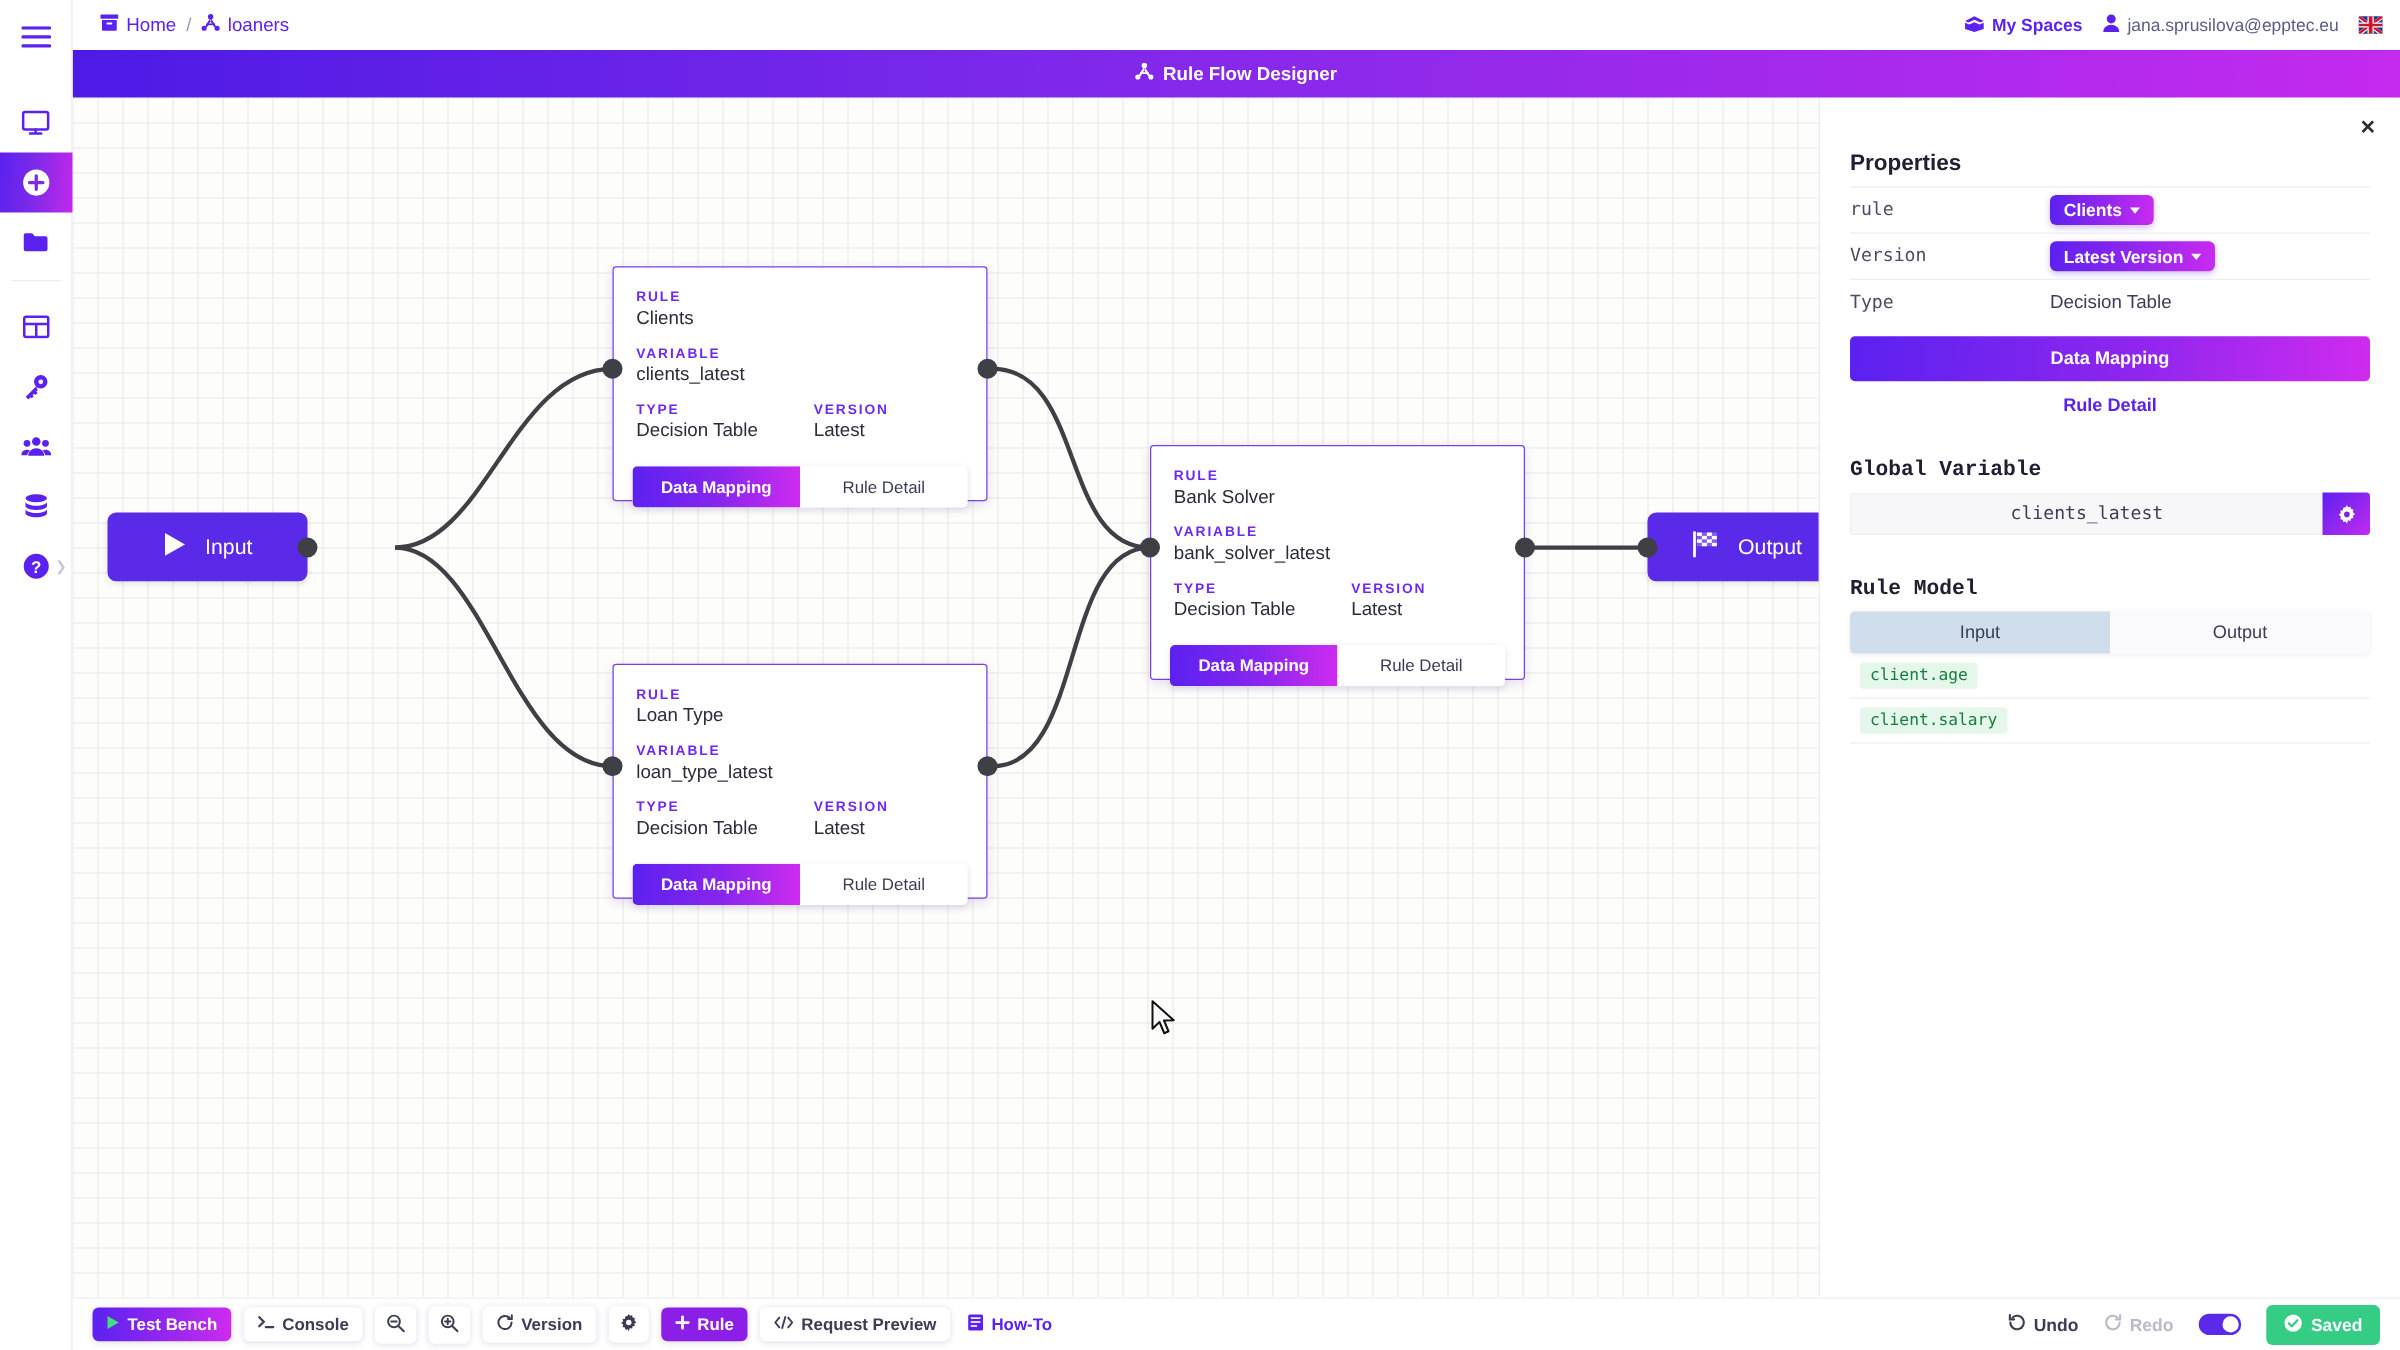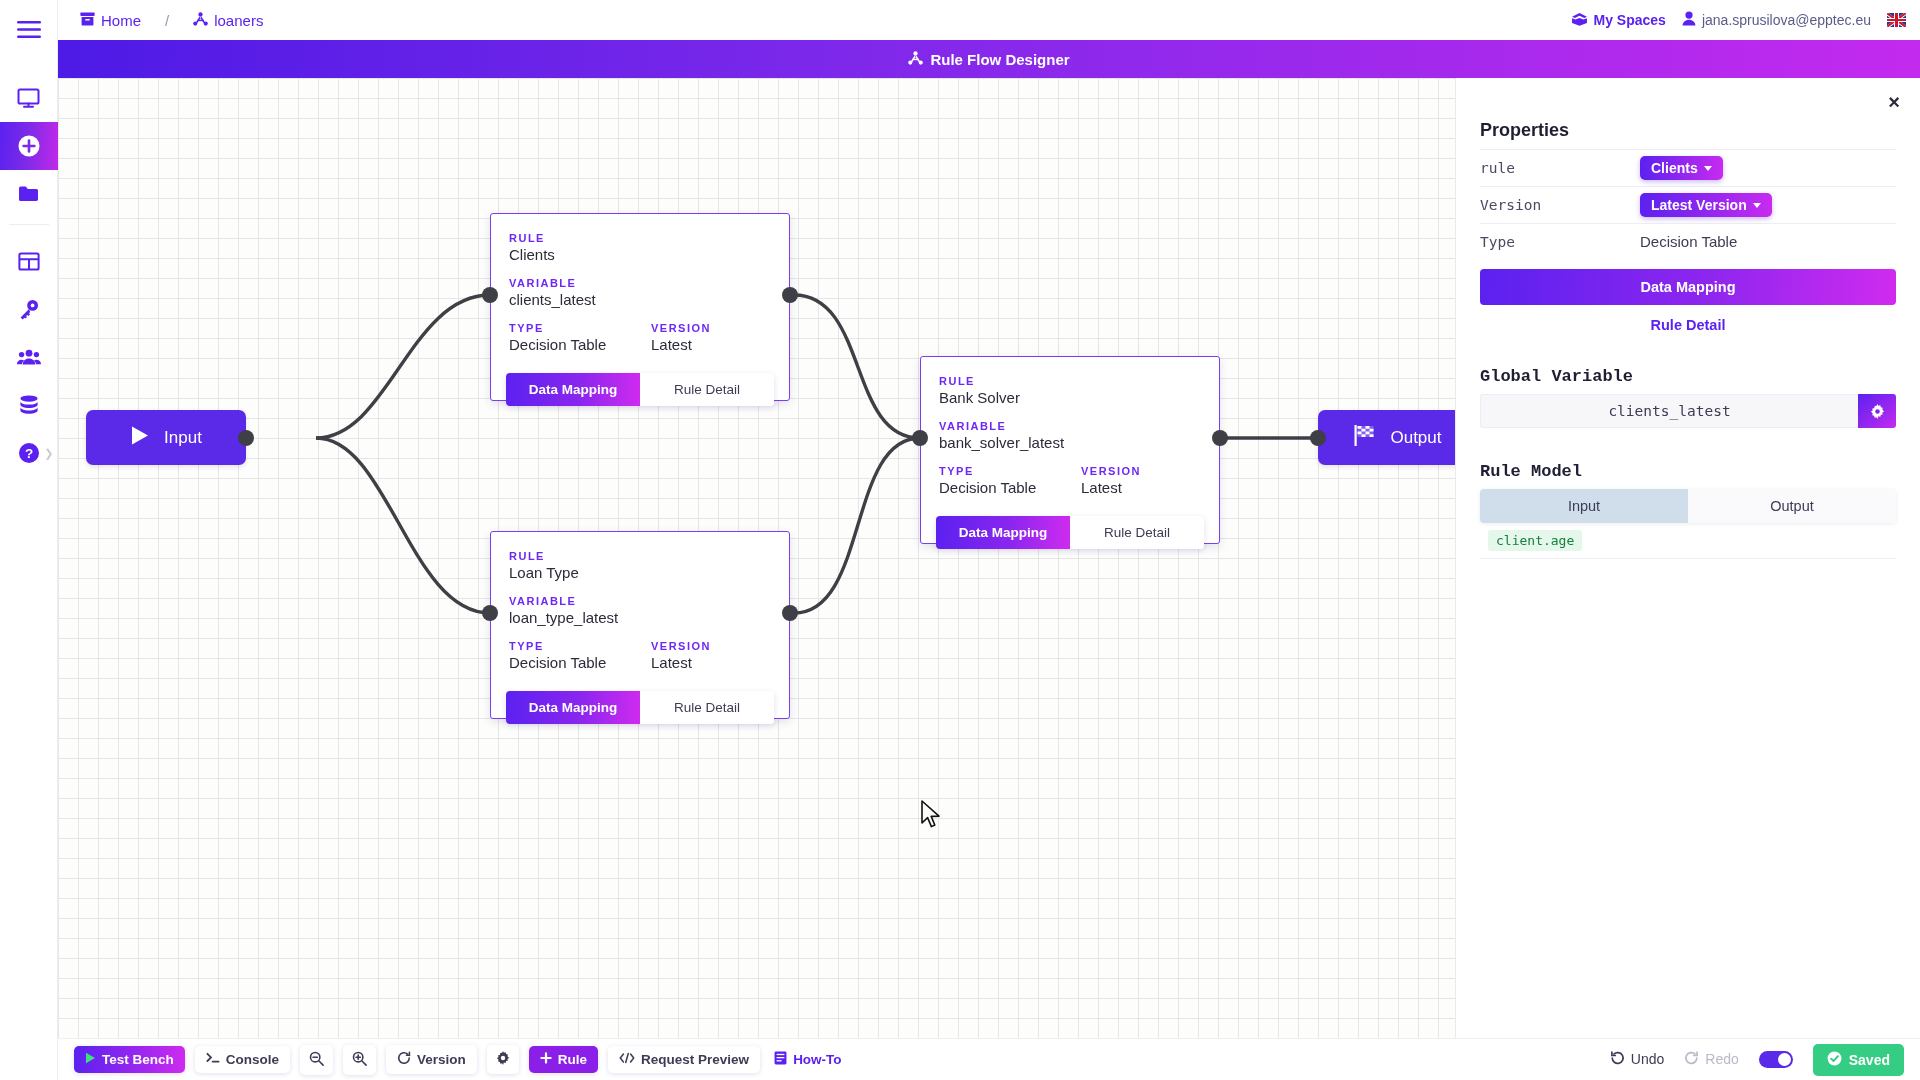--- a/index.html
+++ b/index.html
@@ -33,21 +33,21 @@
   .rail-item svg { display:block; }
   .rail-chev { position:absolute; right:4px; color:#c9c9d6; font-size:11px; }
 
   
   .topbar {
     position:absolute; left:58px; top:0; right:0; height:40px;
     background:#ffffff; display:flex; align-items:center;
     z-index:30;
   }
   .breadcrumb {
-    display:flex; align-items:center; gap:22px;
+    display:flex; align-items:center; gap:6px;
     margin-left:22px; font-size:15px; color:#5b21f0;
   }
   .breadcrumb .crumb { display:flex; align-items:center; gap:6px; color:#5b21f0; }
   .breadcrumb .sep { color:#9a9ab0; margin:0 2px; }
   .top-right {
     margin-left:auto; display:flex; align-items:center; gap:16px;
     margin-right:14px; font-size:14px;
   }
   .my-spaces { display:flex; align-items:center; gap:6px; color:#5b21f0; font-weight:bold; }
   .user-box { display:flex; align-items:center; gap:6px; color:#5b5b8a; }
@@ -200,21 +200,21 @@
     background:#fff; border-radius:5px; padding:6px 11px;
     font-size:13.5px; font-weight:bold; color:#3c3c55;
     box-shadow:0 1px 5px rgba(50,20,120,.14); margin-right:10px;
     white-space:nowrap;
   }
   .tb.grad { background:linear-gradient(92deg,#5b21f0 0%,#9b27ef 60%,#cf2bef 100%); color:#fff; }
   .tb.solid { background:#8b1fe8; color:#fff; }
   .tb.icon { padding:6px 9px; }
   .tb.flat { box-shadow:none; background:transparent; color:#5b21f0; padding:6px 4px; }
   .bottom-right { margin-left:auto; display:flex; align-items:center; gap:20px; }
-  .mini { display:inline-flex; align-items:flex-start; gap:6px; font-size:14px; font-weight:normal; color:#3c3c55; }
+  .mini { display:inline-flex; align-items:flex-end; gap:6px; font-size:14px; font-weight:bold; color:#3c3c55; }
   .mini.dim { color:#b9b9c8; }
   .toggle { width:34px; height:17px; border-radius:10px; background:#5b2ae8; position:relative; }
   .toggle i { position:absolute; right:2px; top:2px; width:13px; height:13px; border-radius:50%; background:#fff; }
   .saved {
     display:inline-flex; align-items:center; gap:7px;
     background:#34cd83; color:#fff; font-weight:bold; font-size:14px;
     padding:7px 14px; border-radius:5px;
   }
   .cursor { position:absolute; z-index:60; pointer-events:none; }
 </style>
@@ -556,20 +556,23 @@
     </div>
 
     <h3>Rule Model</h3>
     <div class="seg">
       <div class="on">Input</div>
       <div>Output</div>
     </div>
     <div class="model-row">
       <span class="chip">client.age</span>
     </div>
+    <div class="model-row">
+      <span class="chip">client.salary</span>
+    </div>
   </aside>
 
   <footer class="bottom">
     <span class="tb grad">
       <span>
         <svg width="11" height="12" viewBox="0 0 11 12" fill="#3ee07f">
             <path d="M1 0.8 10 6 1 11.2z"></path>
           </svg>
       </span>
       <span>Test Bench</span>

